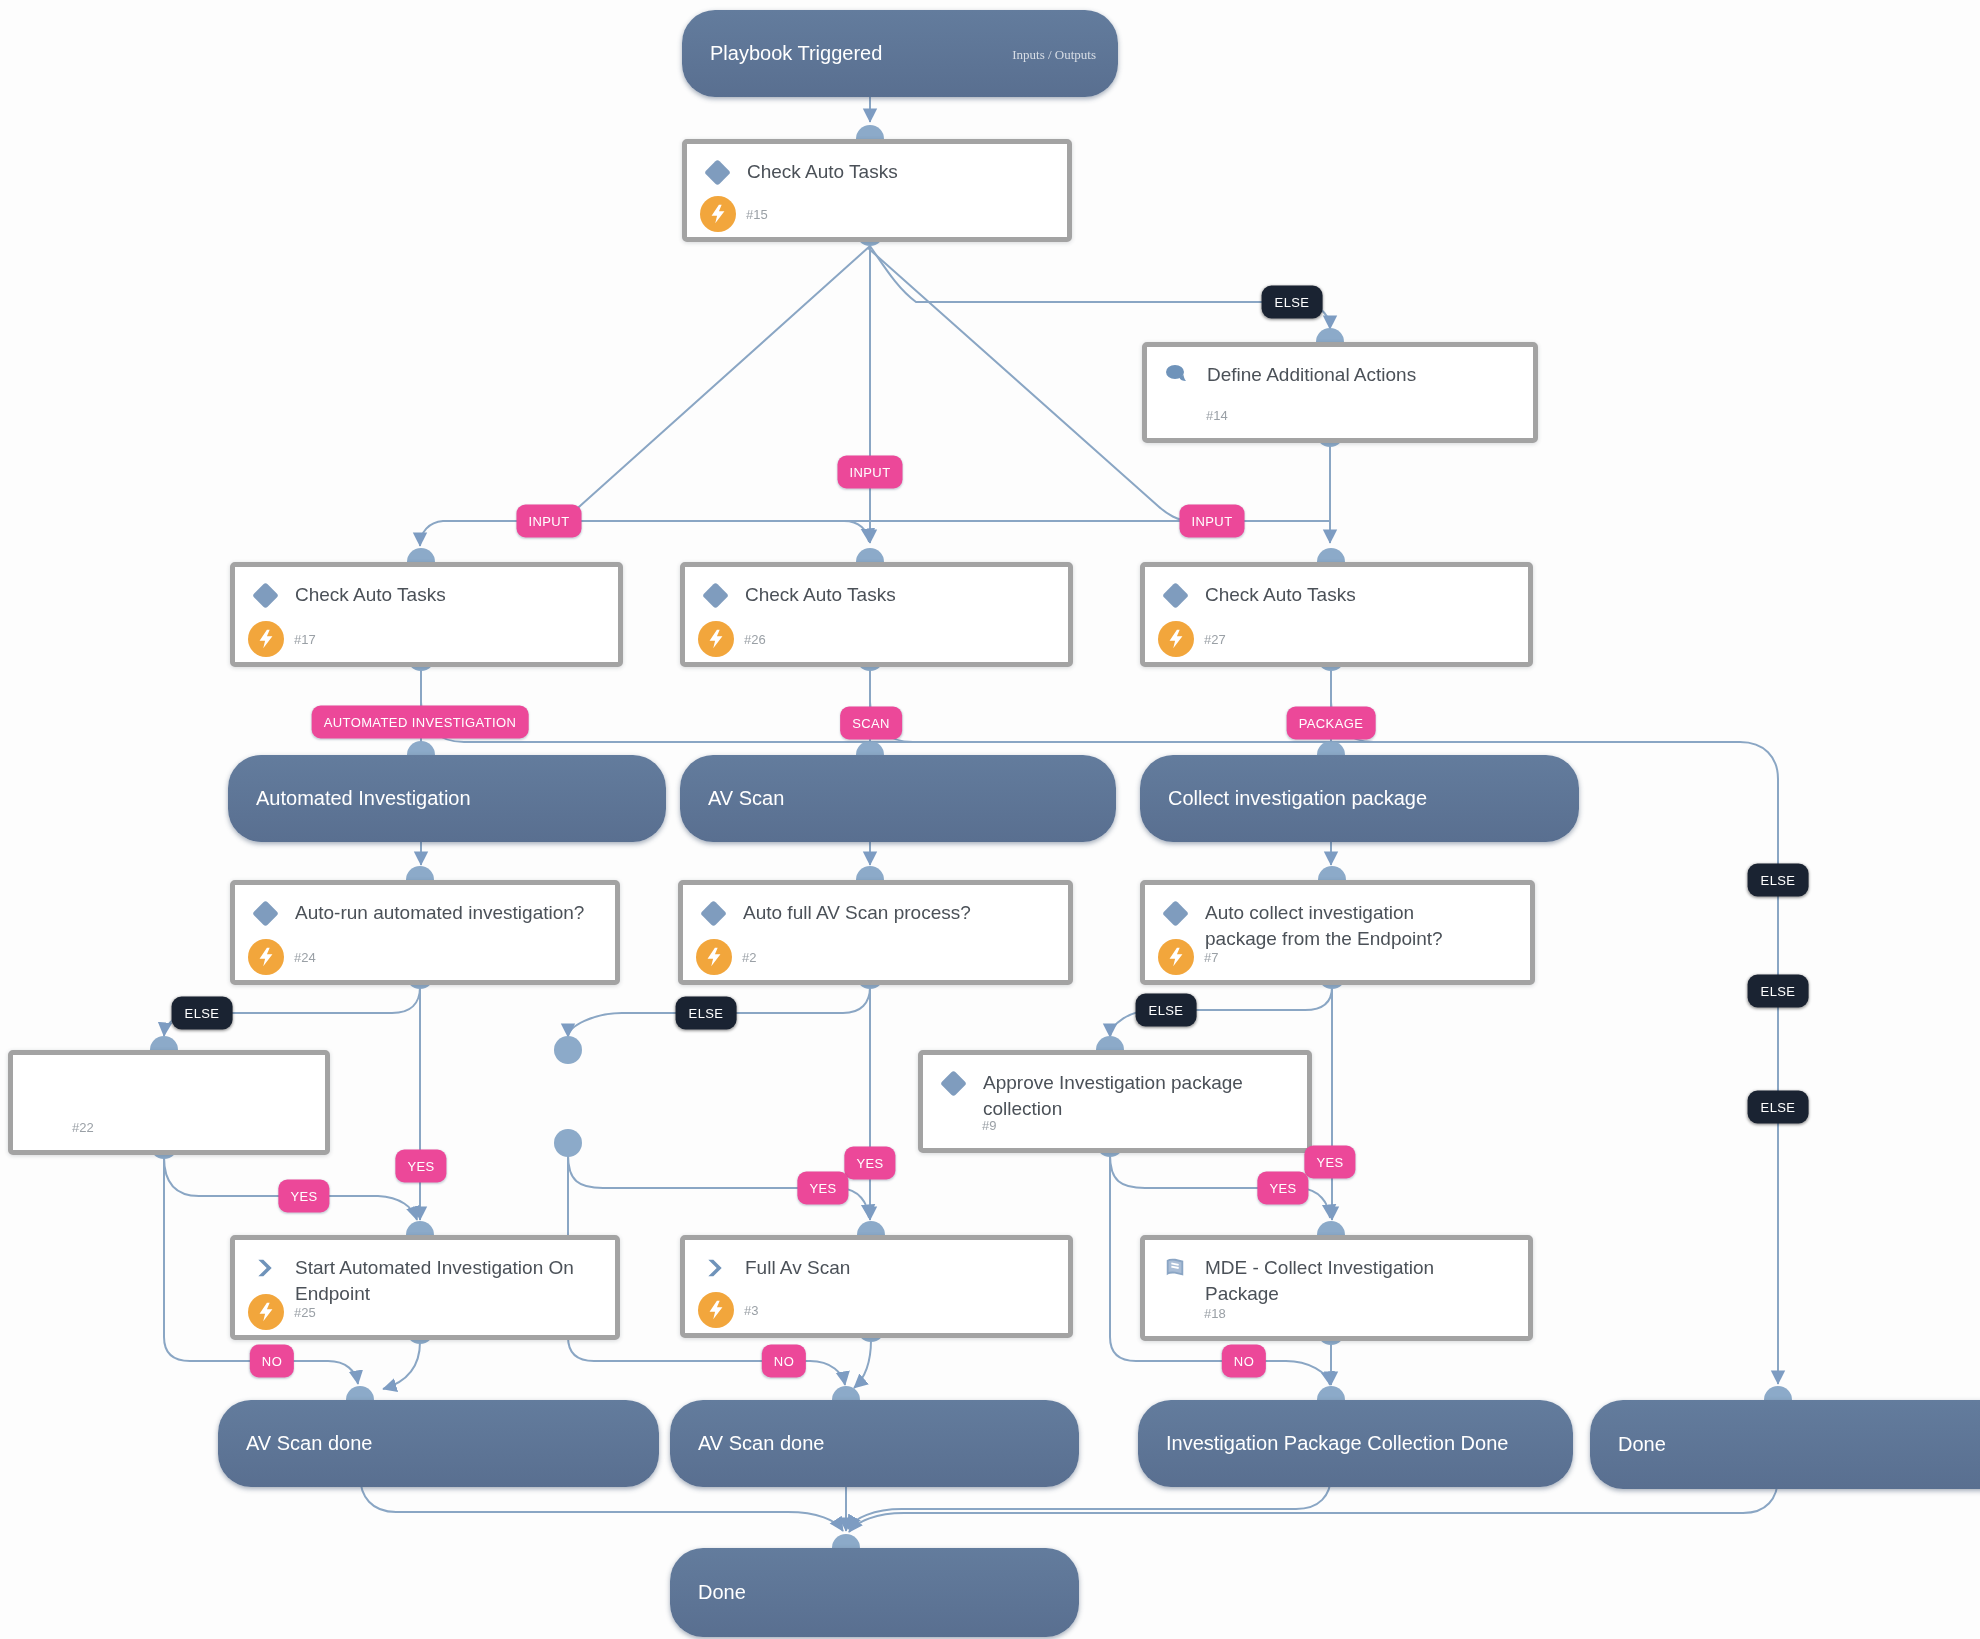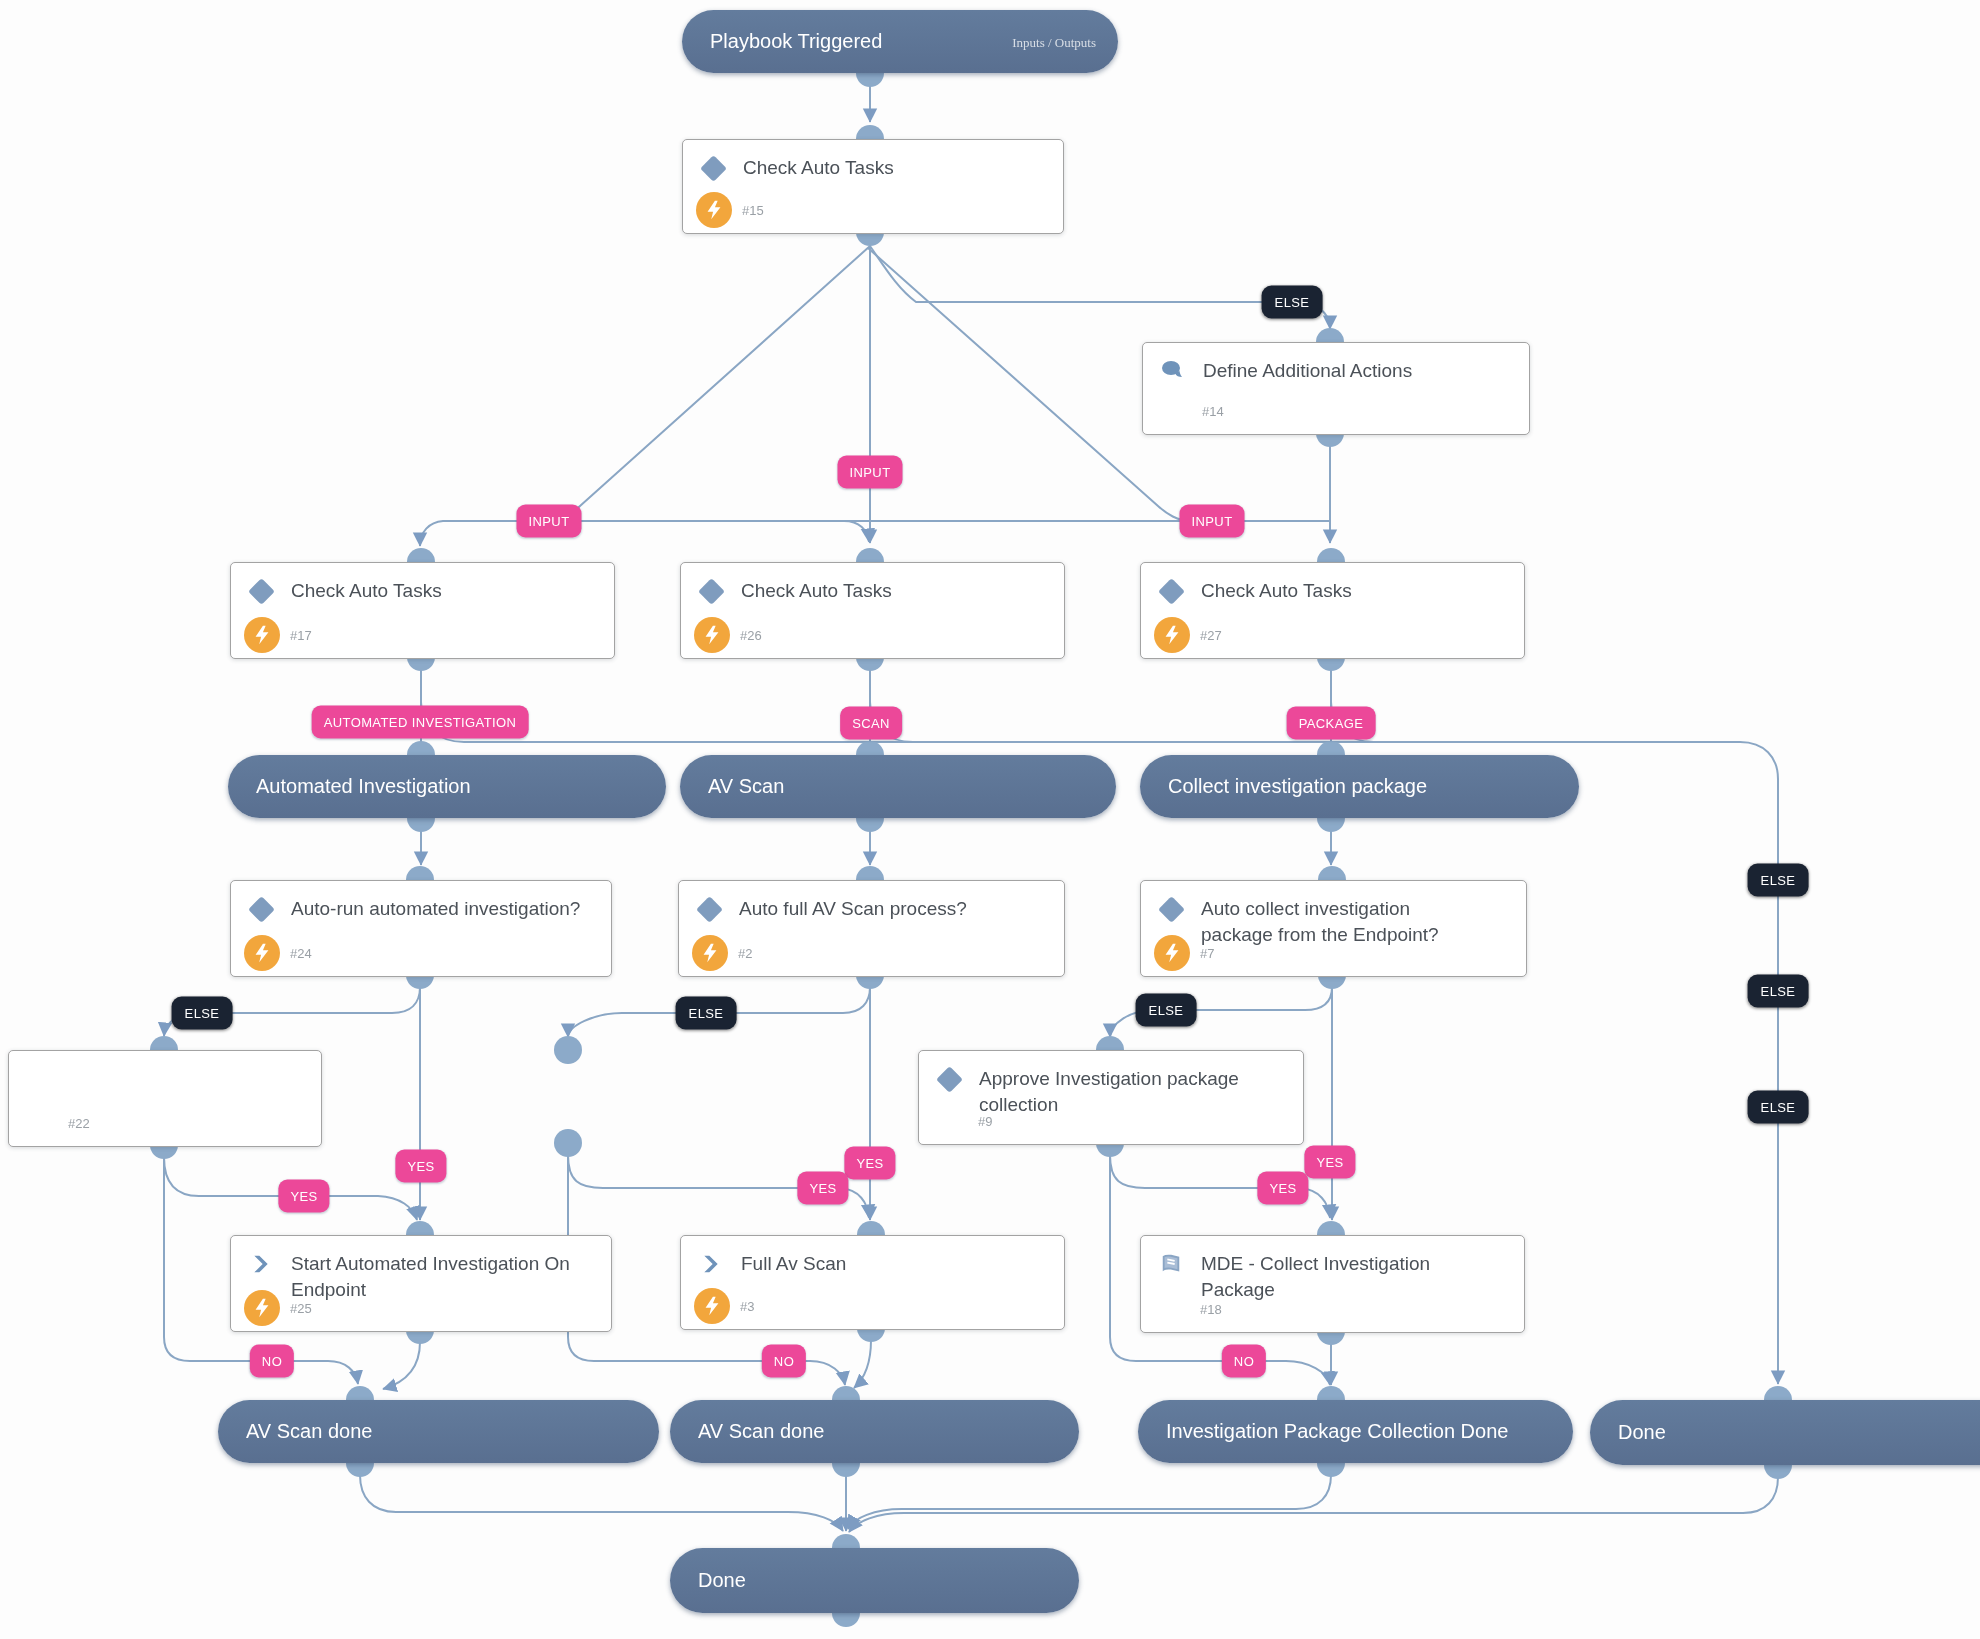--- a/index.html
+++ b/index.html
@@ -1,33 +1,33 @@
 <!DOCTYPE html>
 <html><head>
 <meta charset="utf-8">
 <style>
   html,body{margin:0;padding:0;background:#fdfdfd;}
   body{font-family:"Liberation Sans","DejaVu Sans",sans-serif;}
   #canvas{position:relative;width:1980px;height:1639px;overflow:hidden;background:#fdfdfd;}
   #wires{position:absolute;left:0;top:0;z-index:1;}
 
   
-  .task{position:absolute;background:#ffffff;border:1px solid #a3a3a3;border-radius:5px;
+  .task{position:absolute;background:#ffffff;border:5px solid #a3a3a3;border-radius:5px;
         box-shadow:0 1px 4px rgba(40,50,60,.18);z-index:2;cursor:pointer;}
   .task-head{display:flex;gap:17px;padding:15px 14px 0 17px;align-items:flex-start;}
   .icon-slot{flex:none;width:26px;height:26px;display:flex;align-items:center;justify-content:center;}
   .diamond{width:19px;height:19px;background:#7f9cbe;transform:rotate(45deg);border-radius:3px;}
   .title{font-size:19px;color:#4b5158;line-height:26px;}
   .bolt{position:absolute;left:13px;bottom:5px;width:36px;height:36px;border-radius:50%;
         background:#f2a63c;display:flex;align-items:center;justify-content:center;}
   .num{position:absolute;left:59px;bottom:15px;font-size:13px;color:#9aa0a6;}
 
   
   .pill{position:absolute;background:linear-gradient(180deg,#637c9d,#596f90);border-radius:33px;
-        color:#fff;display:flex;align-items:center;padding:0 28px;font-size:20px;line-height:25px;
+        color:#fff;display:flex;align-items:center;padding:12px 28px;font-size:20px;line-height:25px;
         box-shadow:0 2px 5px rgba(55,75,105,.45);z-index:2;cursor:pointer;}
   .pill .io{position:absolute;right:22px;top:50%;transform:translateY(-50%);
         font-size:13px;color:rgba(255,255,255,.75);cursor:pointer;font-family:Liberation Serif, serif;}
 
   
   .badge{position:absolute;transform:translate(-50%,-50%);background:#ec4899;color:#fff;
          font-size:13px;letter-spacing:.4px;padding:9px 12px;border-radius:9px;z-index:3;
          white-space:nowrap;box-shadow:0 1px 2px rgba(60,80,110,.25);}
   .badge.dark{background:#1a2332;border-radius:10px;padding:9px 13px;box-shadow:0 1px 3px rgba(0,0,0,.4);}
 </style>

